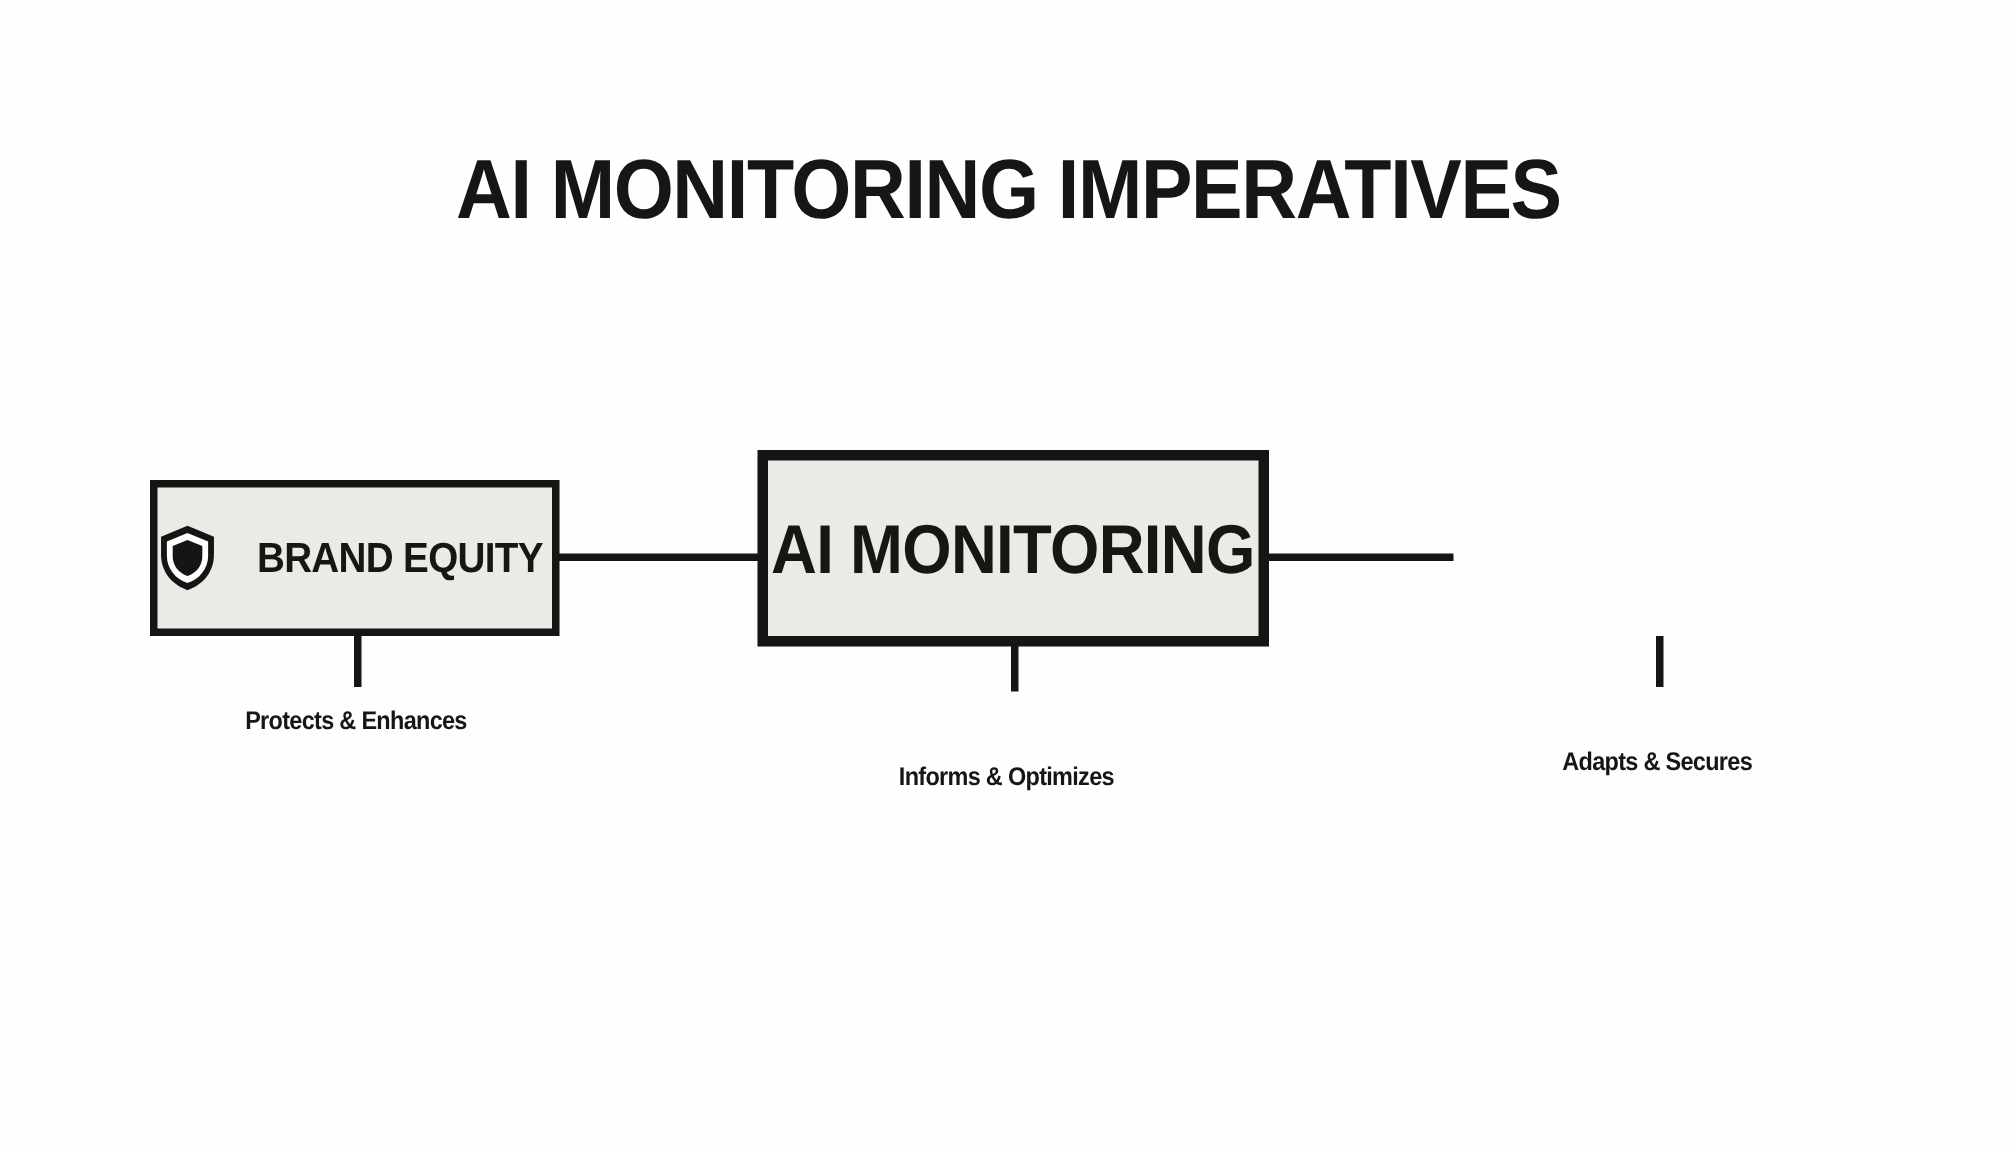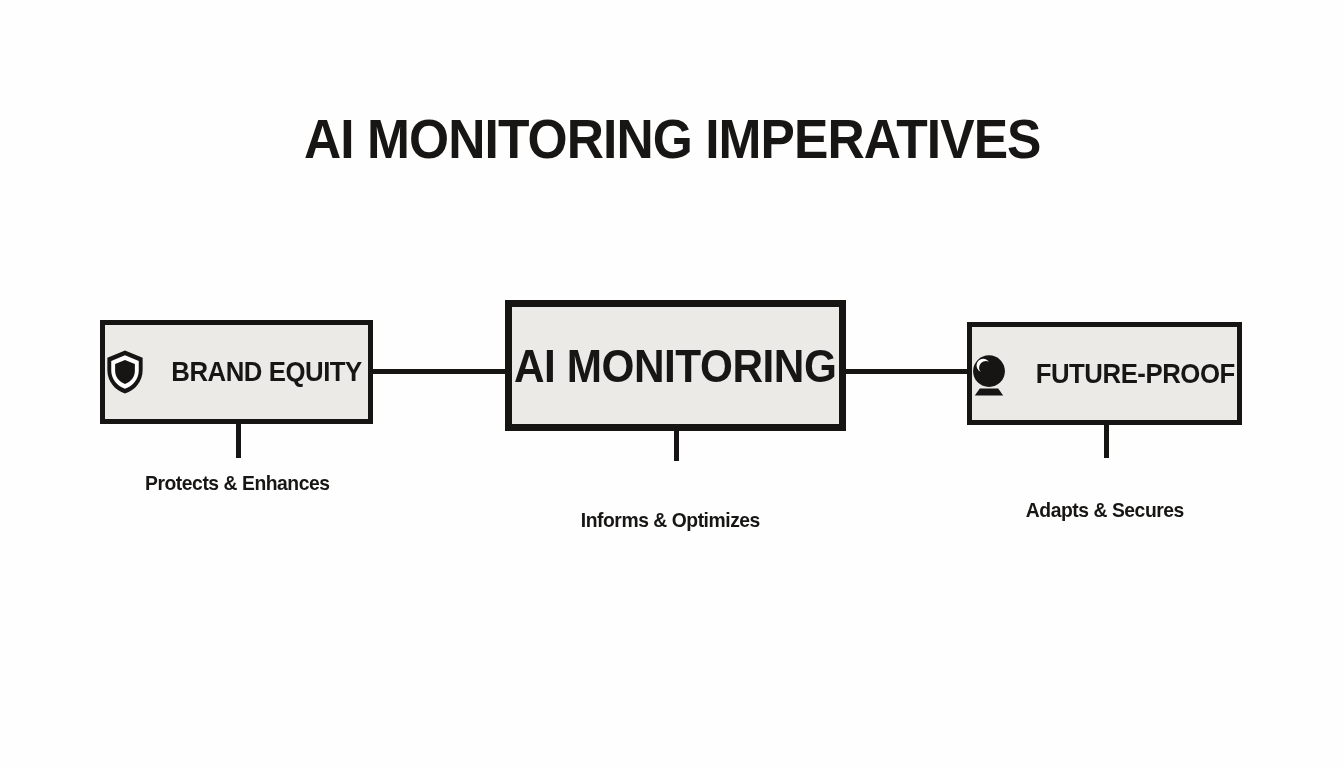--- a/index.html
+++ b/index.html
@@ -19,21 +19,20 @@
   .title {
     position: absolute;
     left: 0;
     right: 0;
     top: 93px;
     text-align: center;
     font-size: 56px;
     font-weight: bold;
     letter-spacing: -1px;
     white-space: nowrap;
-    margin-top: 13px;
   }
   .condense {
     display: inline-block;
     transform: scaleX(0.92);
     transform-origin: center;
     white-space: nowrap;
   }
   .node {
     position: absolute;
     box-sizing: border-box;
@@ -65,21 +64,21 @@
   }
   .h-line-left  { left: 371px; top: 369px; width: 136px; height: 5px; }
   .h-line-right { left: 844px; top: 369px; width: 125px; height: 5px; }
   .v-line-left   { left: 236px; top: 423px; width: 5px; height: 35px; }
   .v-line-center { left: 674px; top: 430px; width: 5px; height: 31px; }
   .v-line-right  { left: 1104px; top: 424px; width: 5px; height: 34px; }
   .sublabel {
     position: absolute;
     text-align: center;
     font-weight: bold;
-    font-size: 21px;
+    font-size: 17px;
     letter-spacing: -0.5px;
     white-space: nowrap;
   }
   .sub-brand    { left: 100px; width: 274px; top: 471px; }
   .sub-center-1 { left: 503px; width: 345px; top: 471px; }
   .sub-center-2 { left: 498px; width: 345px; top: 508px; }
   .sub-future   { left: 967px; width: 276px; top: 498px; }
 </style>
 </head>
 <body>
@@ -102,33 +101,20 @@
       <span class="condense">BRAND EQUITY</span>
     </span>
   </div>
 
   <div class="node node-center">
     <span class="node-label">
       <span class="condense">AI MONITORING</span>
     </span>
   </div>
 
-  <div class="node node-future">
-    <span class="icon">
-      <svg width="46" height="46" viewBox="0 0 24 24" aria-hidden="true">
-        <circle fill="#161514" cx="12" cy="10.5" r="8.3"></circle>
-        <circle fill="#ffffff" cx="9.0" cy="7.6" r="3.5"></circle>
-        <circle fill="#161514" cx="10.4" cy="8.8" r="3.6"></circle>
-        <path fill="#161514" d="M7.2 19.6 L16.8 19.6 L19.4 23.2 H4.6 Z"></path>
-      </svg>
-    </span>
-    <span class="node-label">
-      <span class="condense">FUTURE-PROOF</span>
-    </span>
-  </div>
 
   <div class="connector h-line-left"></div>
   <div class="connector h-line-right"></div>
   <div class="connector v-line-left"></div>
   <div class="connector v-line-center"></div>
   <div class="connector v-line-right"></div>
 
   <div class="sublabel sub-brand">
     <span class="condense">Protects &amp; Enhances</span>
   </div>

